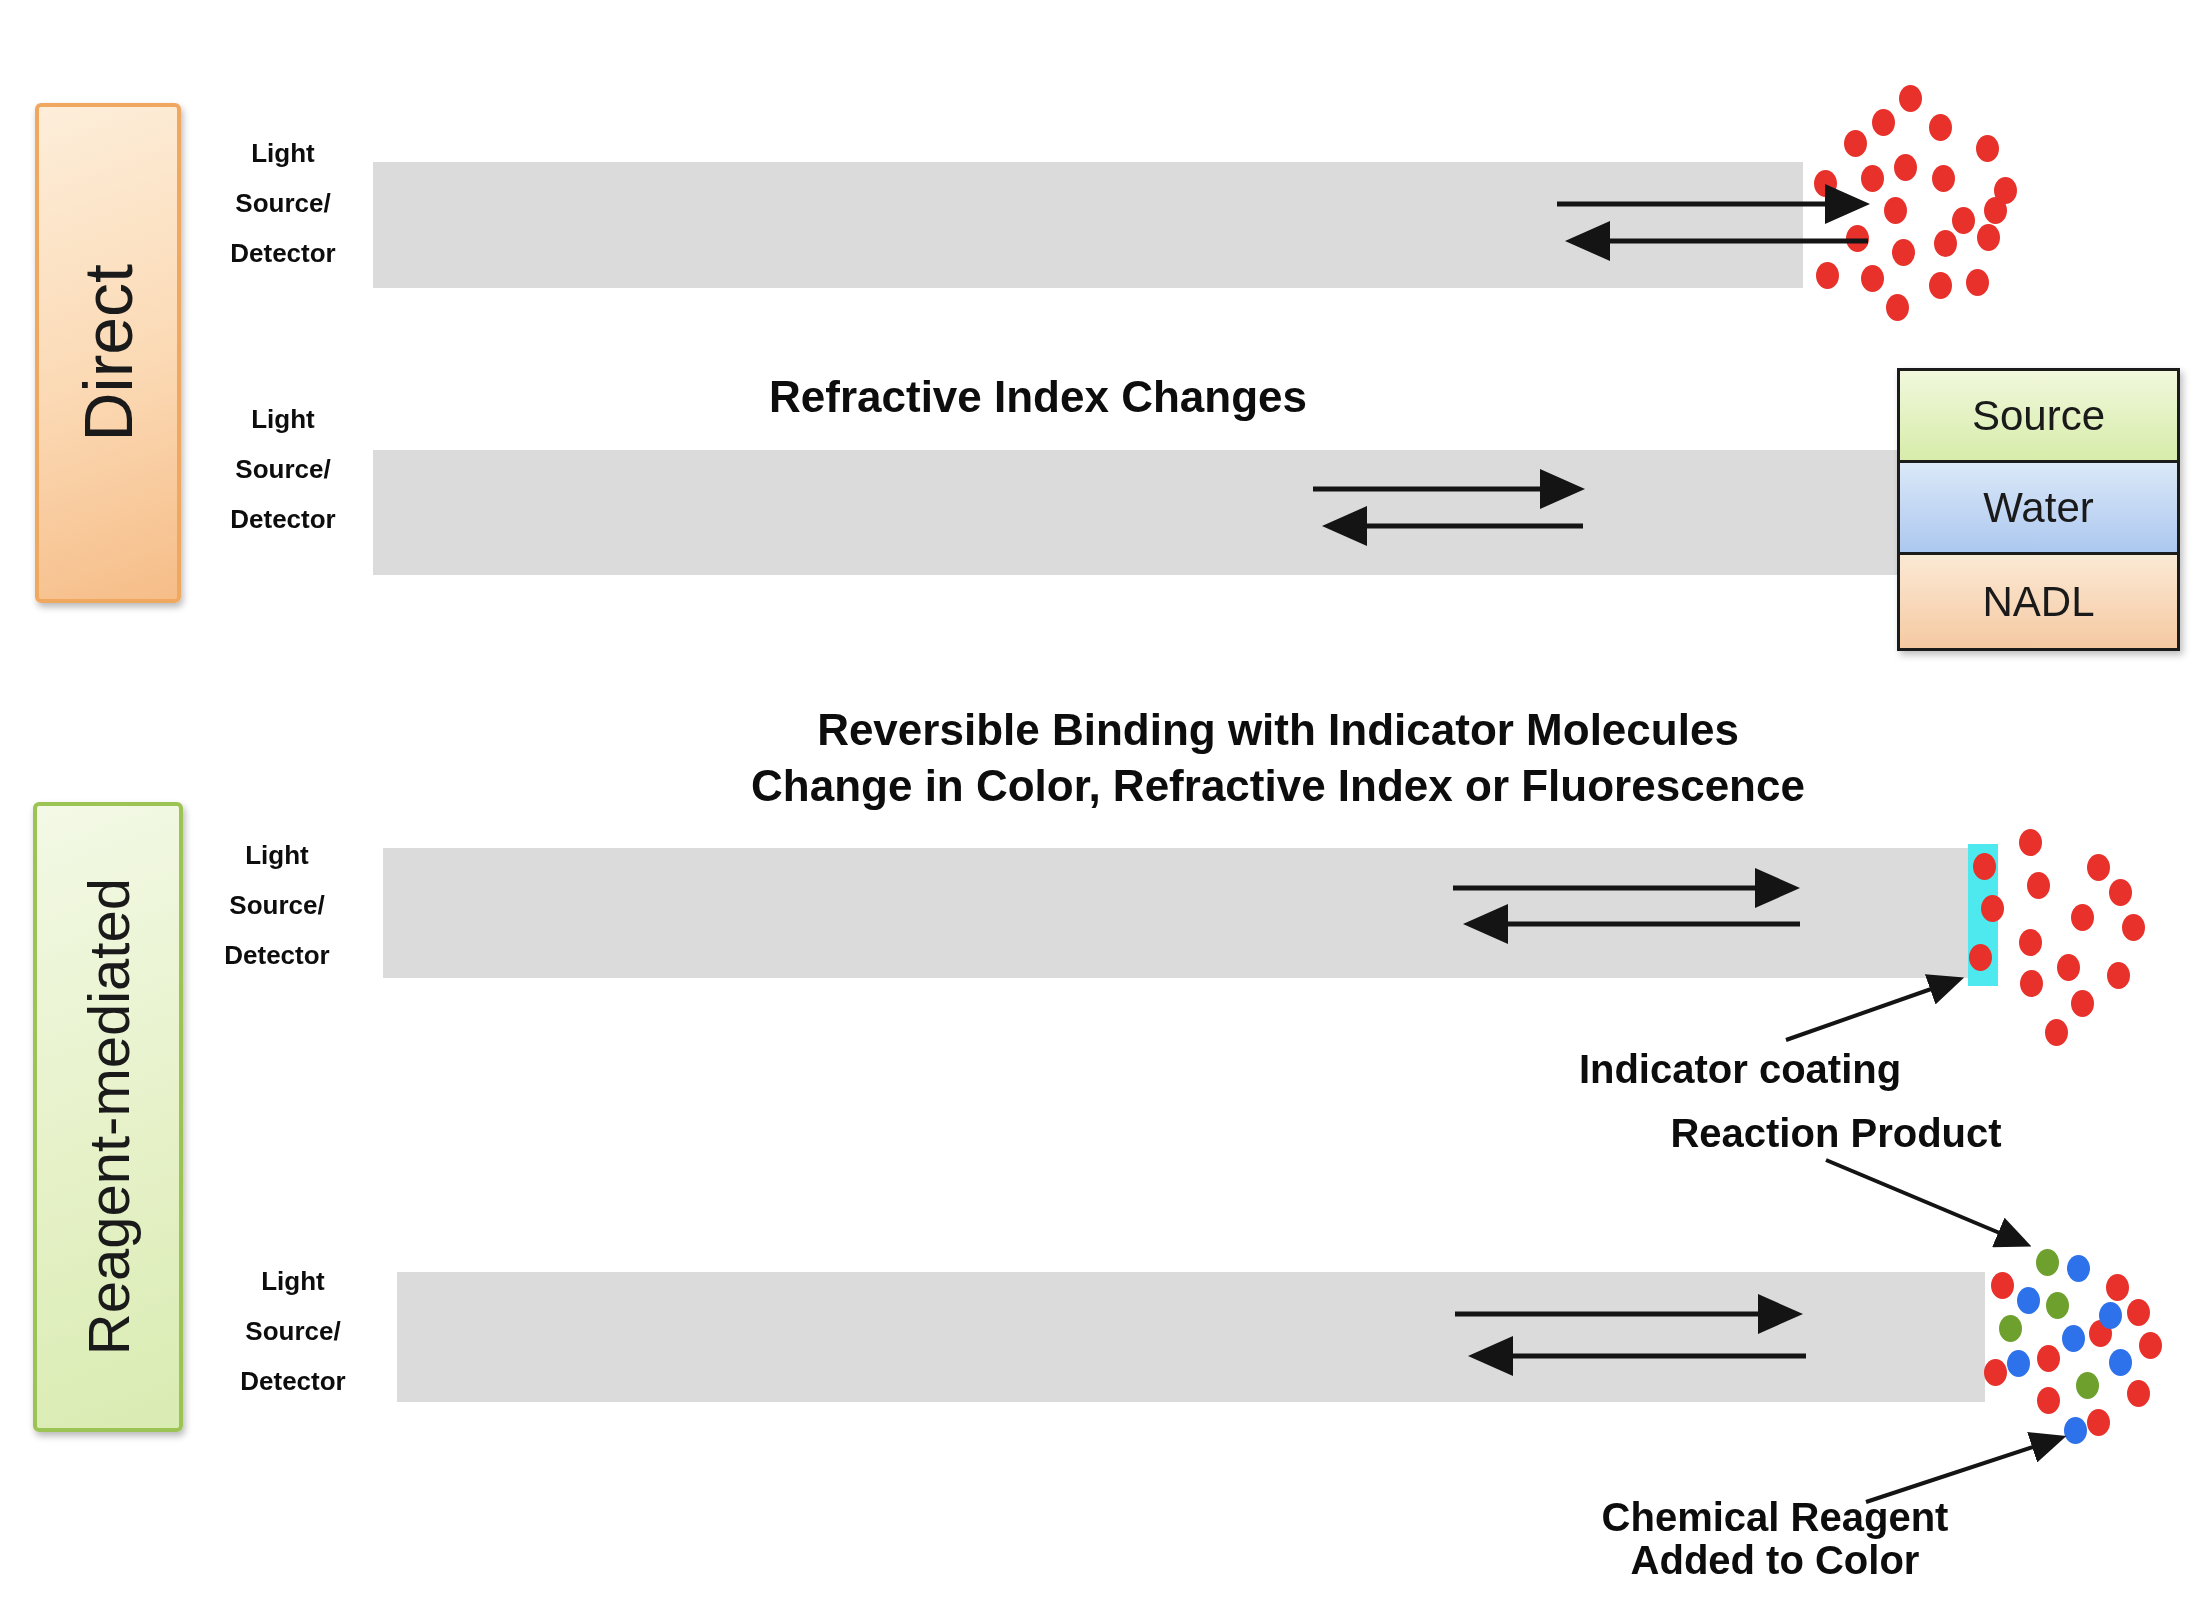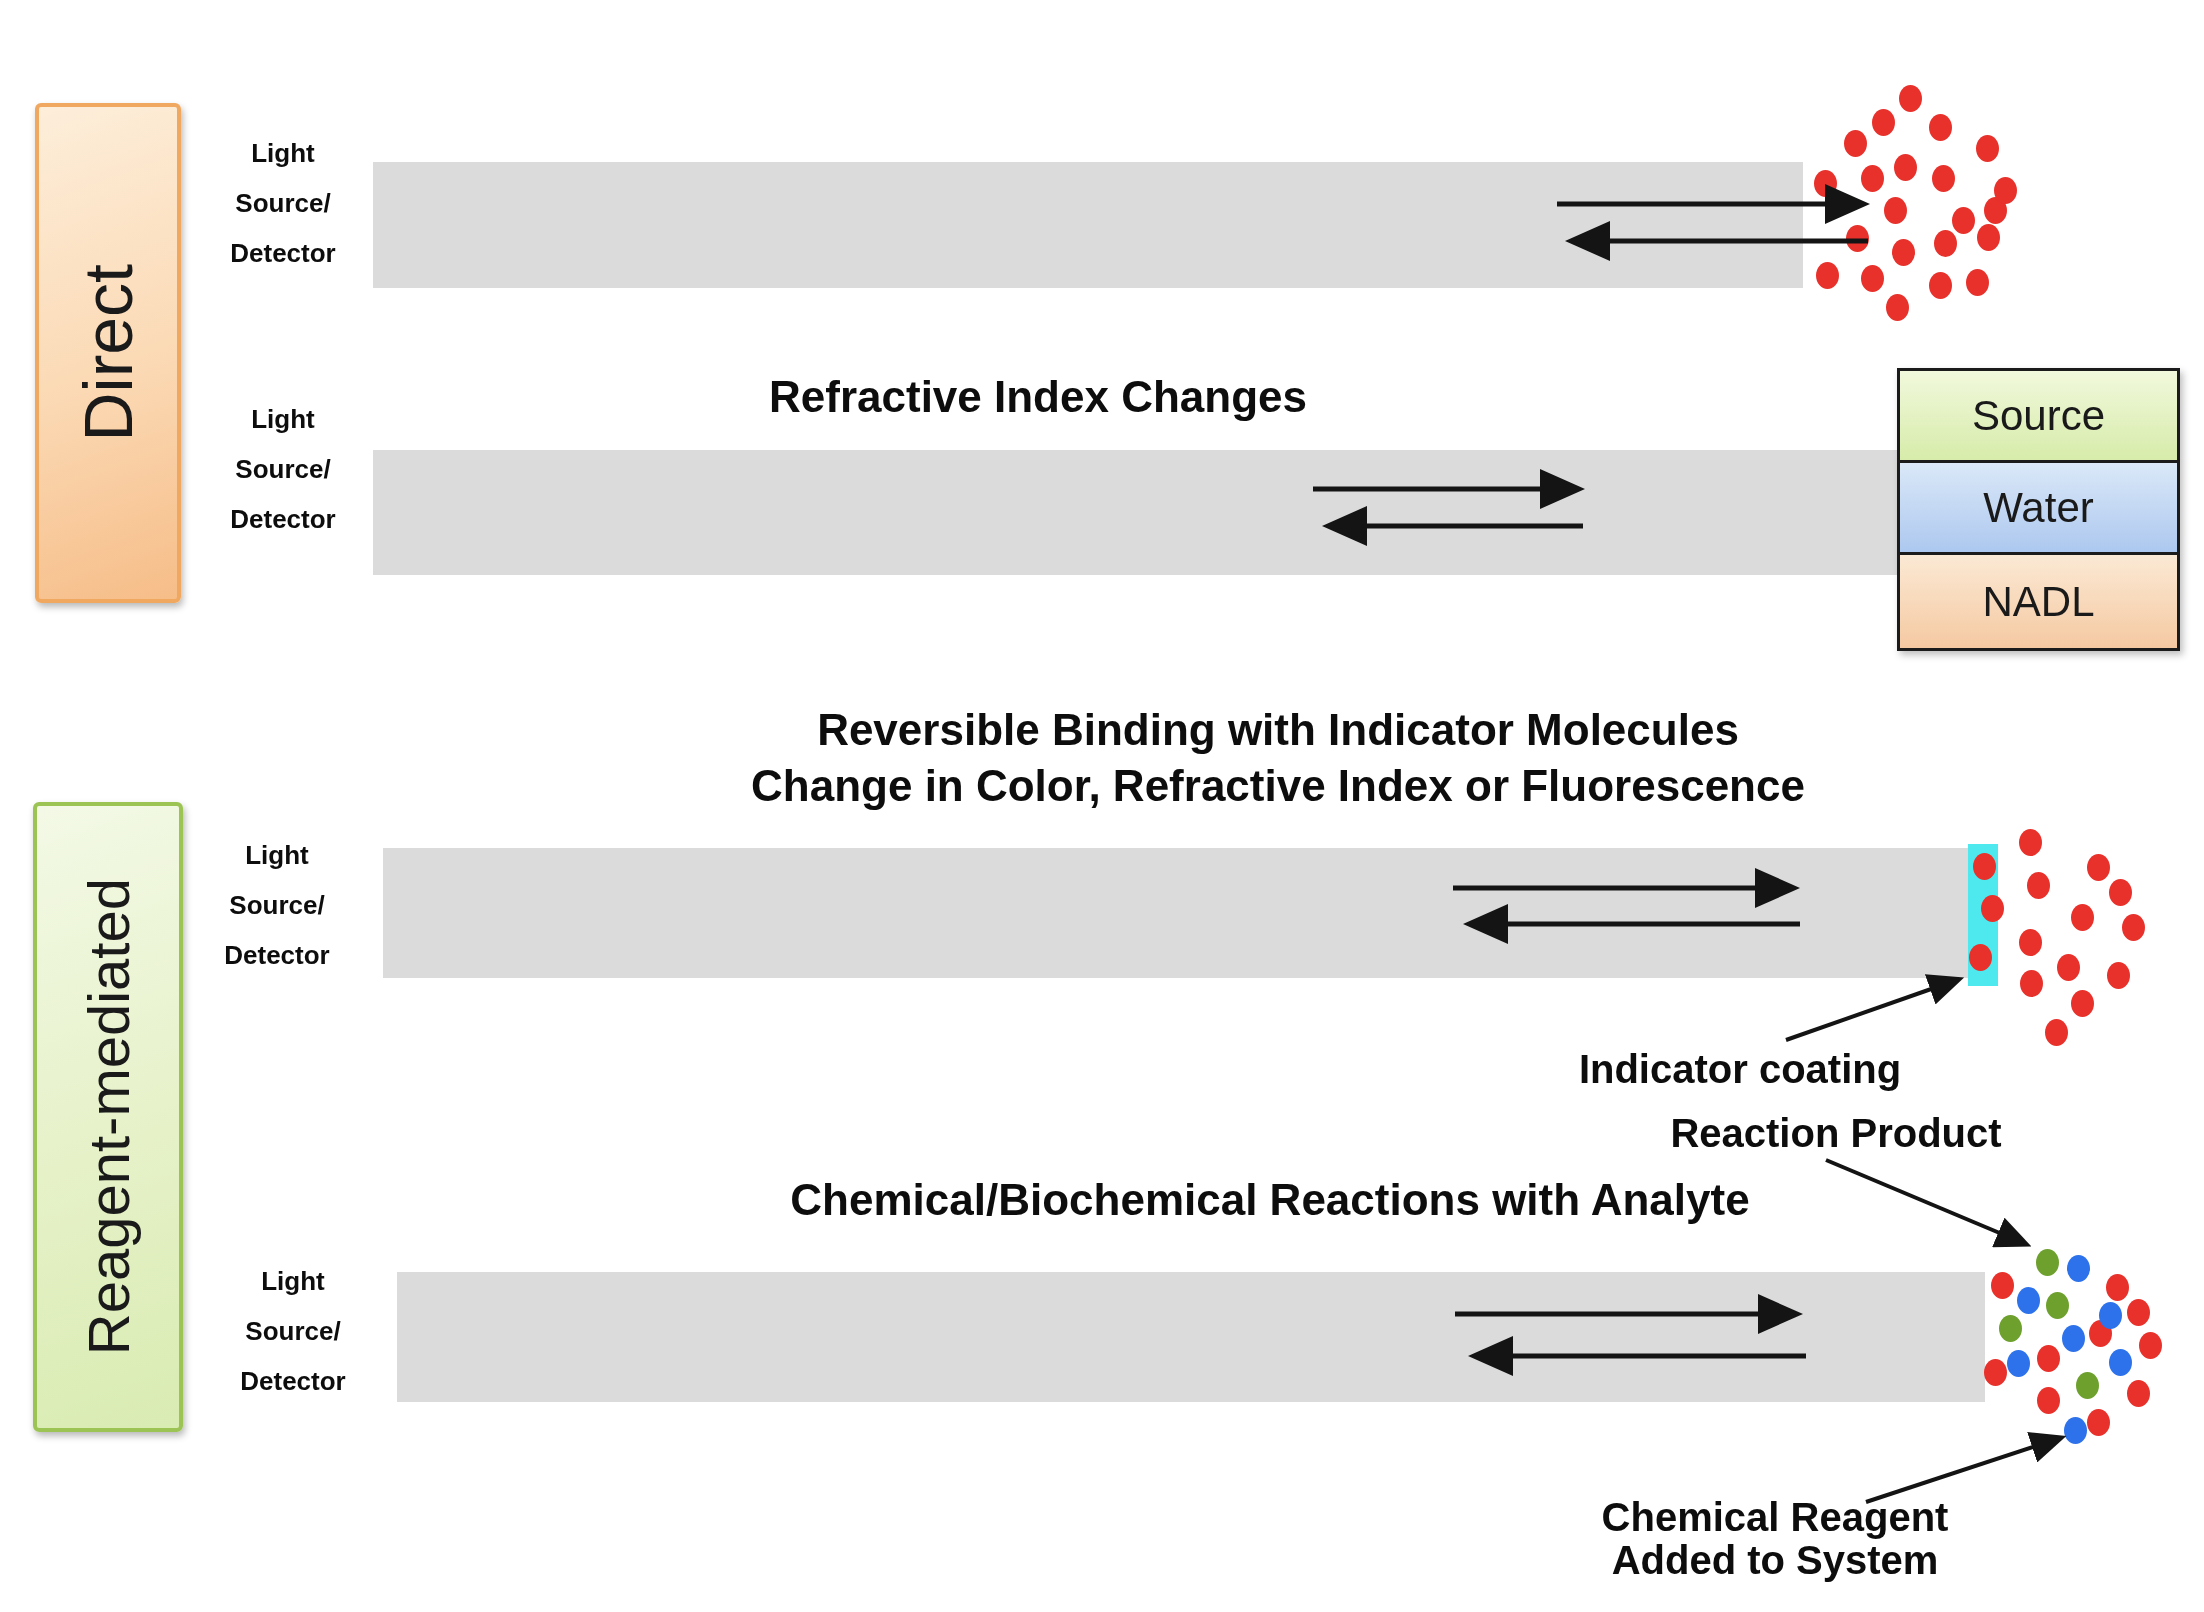--- a/index.html
+++ b/index.html
@@ -93,23 +93,20 @@
     <span class="vtext">Reagent-mediated</span>
   </div>
 
   <div class="title" id="t3">
     <div>Reversible Binding with Indicator Molecules</div>
     <div>Change in Color, Refractive Index or Fluorescence</div>
   </div>
   <div class="title" id="t2">
     <div>Refractive Index Changes</div>
   </div>
-  <div class="title" id="t4">
-    <div>Chemical/Biochemical Reactions with Analyte</div>
-  </div>
 
   <div class="ls-label" id="ls1">
     <div>Light</div>
     <div>Source/</div>
     <div>Detector</div>
   </div>
   <div class="ls-label" id="ls2">
     <div>Light</div>
     <div>Source/</div>
     <div>Detector</div>
@@ -138,21 +135,21 @@
   </div>
 
   <div class="annot" id="ann-indicator">
     <div>Indicator coating</div>
   </div>
   <div class="annot" id="ann-reaction">
     <div>Reaction Product</div>
   </div>
   <div class="annot" id="ann-reagent">
     <div>Chemical Reagent</div>
-    <div>Added to System</div>
+    <div>Added to Color</div>
   </div>
 
   <div id="dots">
       <div class="dot" style="left: 1843.5px; top: 129.5px; width: 23px; height: 27px; background: rgb(232, 49, 43);"></div>
       <div class="dot" style="left: 1871.5px; top: 108.5px; width: 23px; height: 27px; background: rgb(232, 49, 43);"></div>
       <div class="dot" style="left: 1898.5px; top: 84.5px; width: 23px; height: 27px; background: rgb(232, 49, 43);"></div>
       <div class="dot" style="left: 1928.5px; top: 113.5px; width: 23px; height: 27px; background: rgb(232, 49, 43);"></div>
       <div class="dot" style="left: 1975.5px; top: 134.5px; width: 23px; height: 27px; background: rgb(232, 49, 43);"></div>
       <div class="dot" style="left: 1813.5px; top: 169.5px; width: 23px; height: 27px; background: rgb(232, 49, 43);"></div>
       <div class="dot" style="left: 1860.5px; top: 164.5px; width: 23px; height: 27px; background: rgb(232, 49, 43);"></div>

